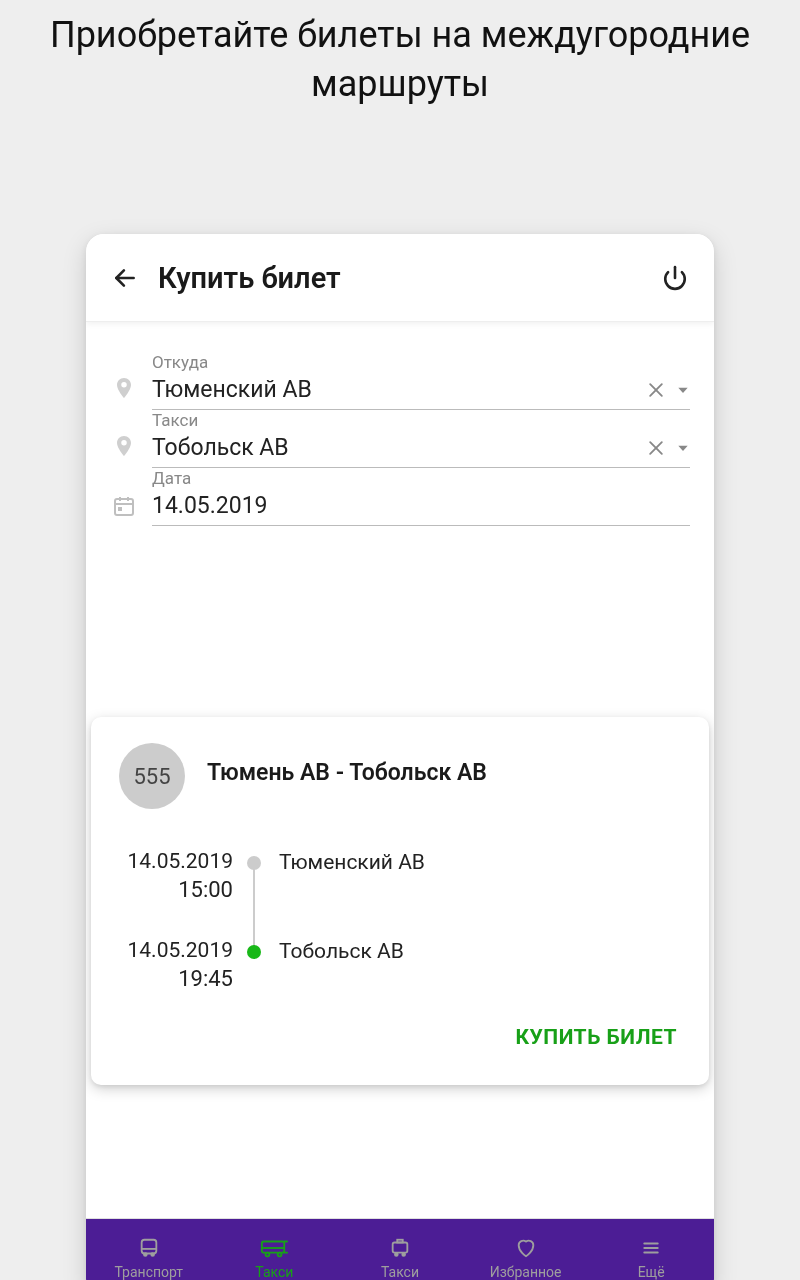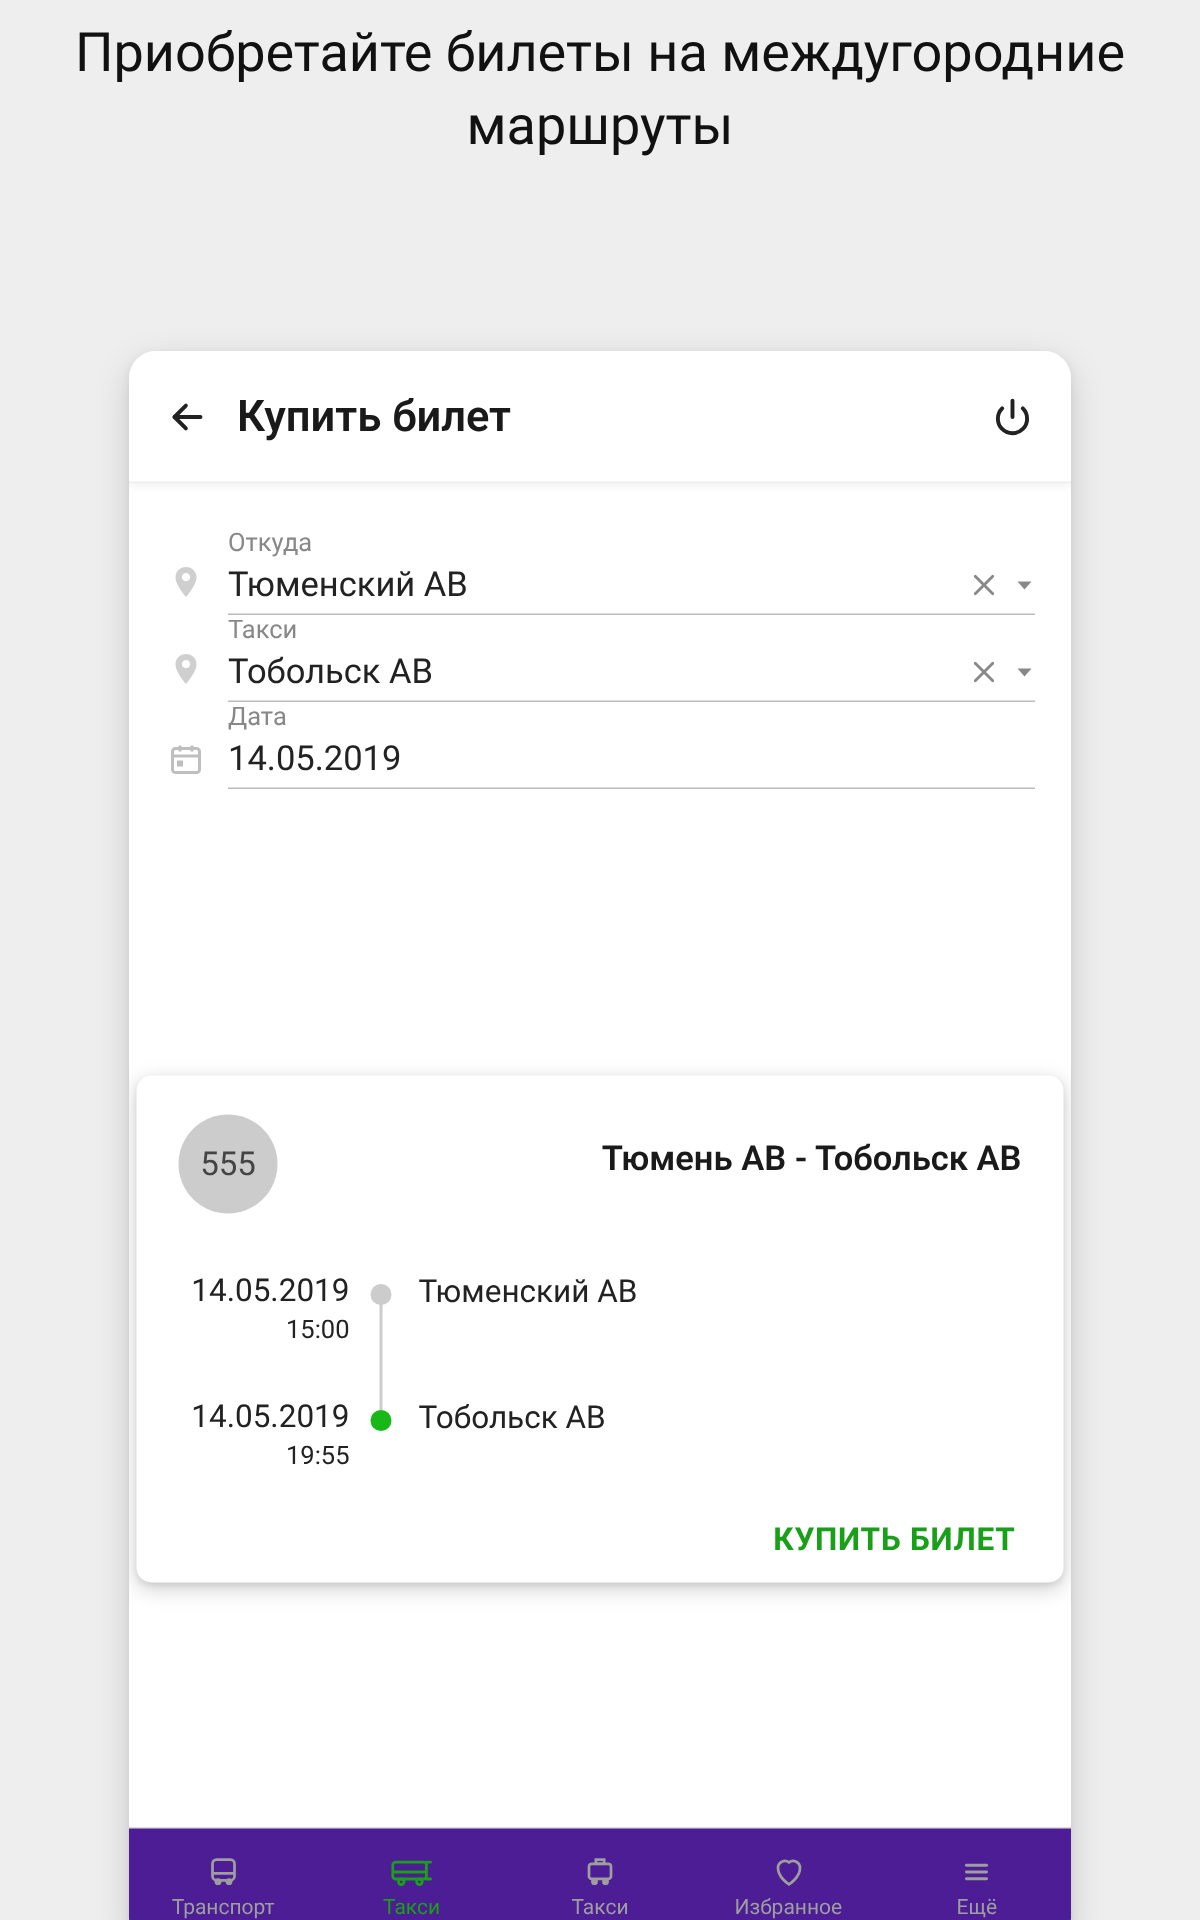--- a/index.html
+++ b/index.html
@@ -102,39 +102,39 @@
   }
 
   .result-card {
     position: absolute;
     left: 5px;
     right: 5px;
     top: 483px;
     background: #fff;
     border-radius: 10px;
     box-shadow: 0 4px 14px rgba(0,0,0,0.18), 0 2px 4px rgba(0,0,0,0.08);
-    padding: 26px 28px 8px;
+    padding: 26px 28px 28px;
     z-index: 4;
   }
   .rc-head {
     display: flex;
     align-items: center;
     margin-bottom: 40px;
   }
   .rc-badge {
     width: 66px; height: 66px;
     border-radius: 50%;
     background: #ccc;
     display: flex; align-items: center; justify-content: center;
     font-size: 22px;
     color: #444;
     margin-right: 22px;
     flex-shrink: 0;
   }
-  .rc-info { flex: 1; text-align: right; }
+  .rc-info { flex: 1; }
   .rc-route {
     font-size: 23px;
     font-weight: 600;
     color: #1a1a1a;
     margin-bottom: 8px;
   }
   .rc-seats {
     font-size: 22px;
     color: #888;
   }
@@ -152,21 +152,21 @@
   .rc-dt {
     width: 128px;
     text-align: right;
     padding-right: 14px;
   }
   .rc-date {
     font-size: 21px;
     color: #222;
   }
   .rc-time {
-    font-size: 17px;
+    font-size: 22px;
     color: #222;
     margin-top: 4px;
   }
   .rc-dot {
     width: 14px; height: 14px;
     border-radius: 50%;
     margin-top: 7px;
     flex-shrink: 0;
     position: relative;
     z-index: 2;
@@ -341,21 +341,21 @@
         <div class="rc-dt">
           <div class="rc-date">14.05.2019</div>
           <div class="rc-time">15:00</div>
         </div>
         <div class="rc-dot grey"></div>
         <div class="rc-station">Тюменский АВ</div>
       </div>
       <div class="rc-stop">
         <div class="rc-dt">
           <div class="rc-date">14.05.2019</div>
-          <div class="rc-time">19:55</div>
+          <div class="rc-time">19:45</div>
         </div>
         <div class="rc-dot green"></div>
         <div class="rc-station">Тобольск АВ</div>
       </div>
     </div>
 
     <div class="rc-action">
       <span class="rc-buy">КУПИТЬ БИЛЕТ</span>
     </div>
   </div>

